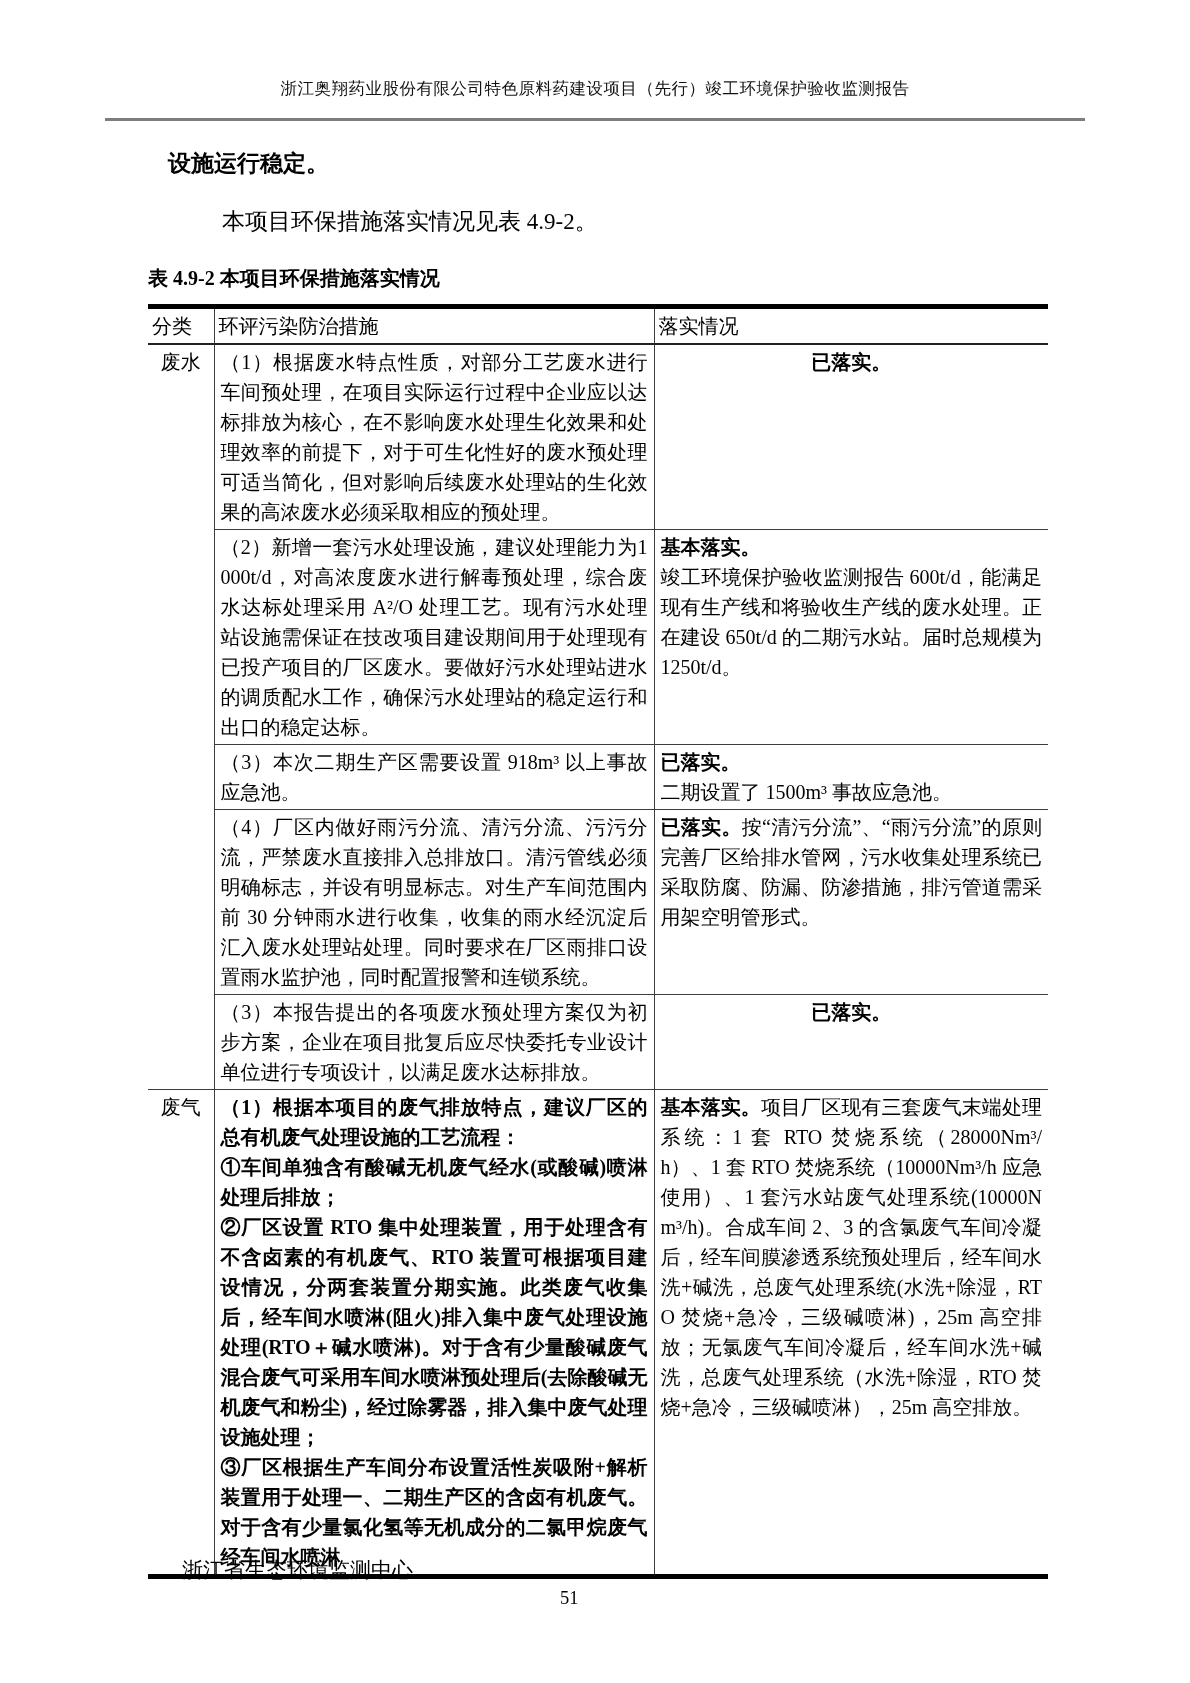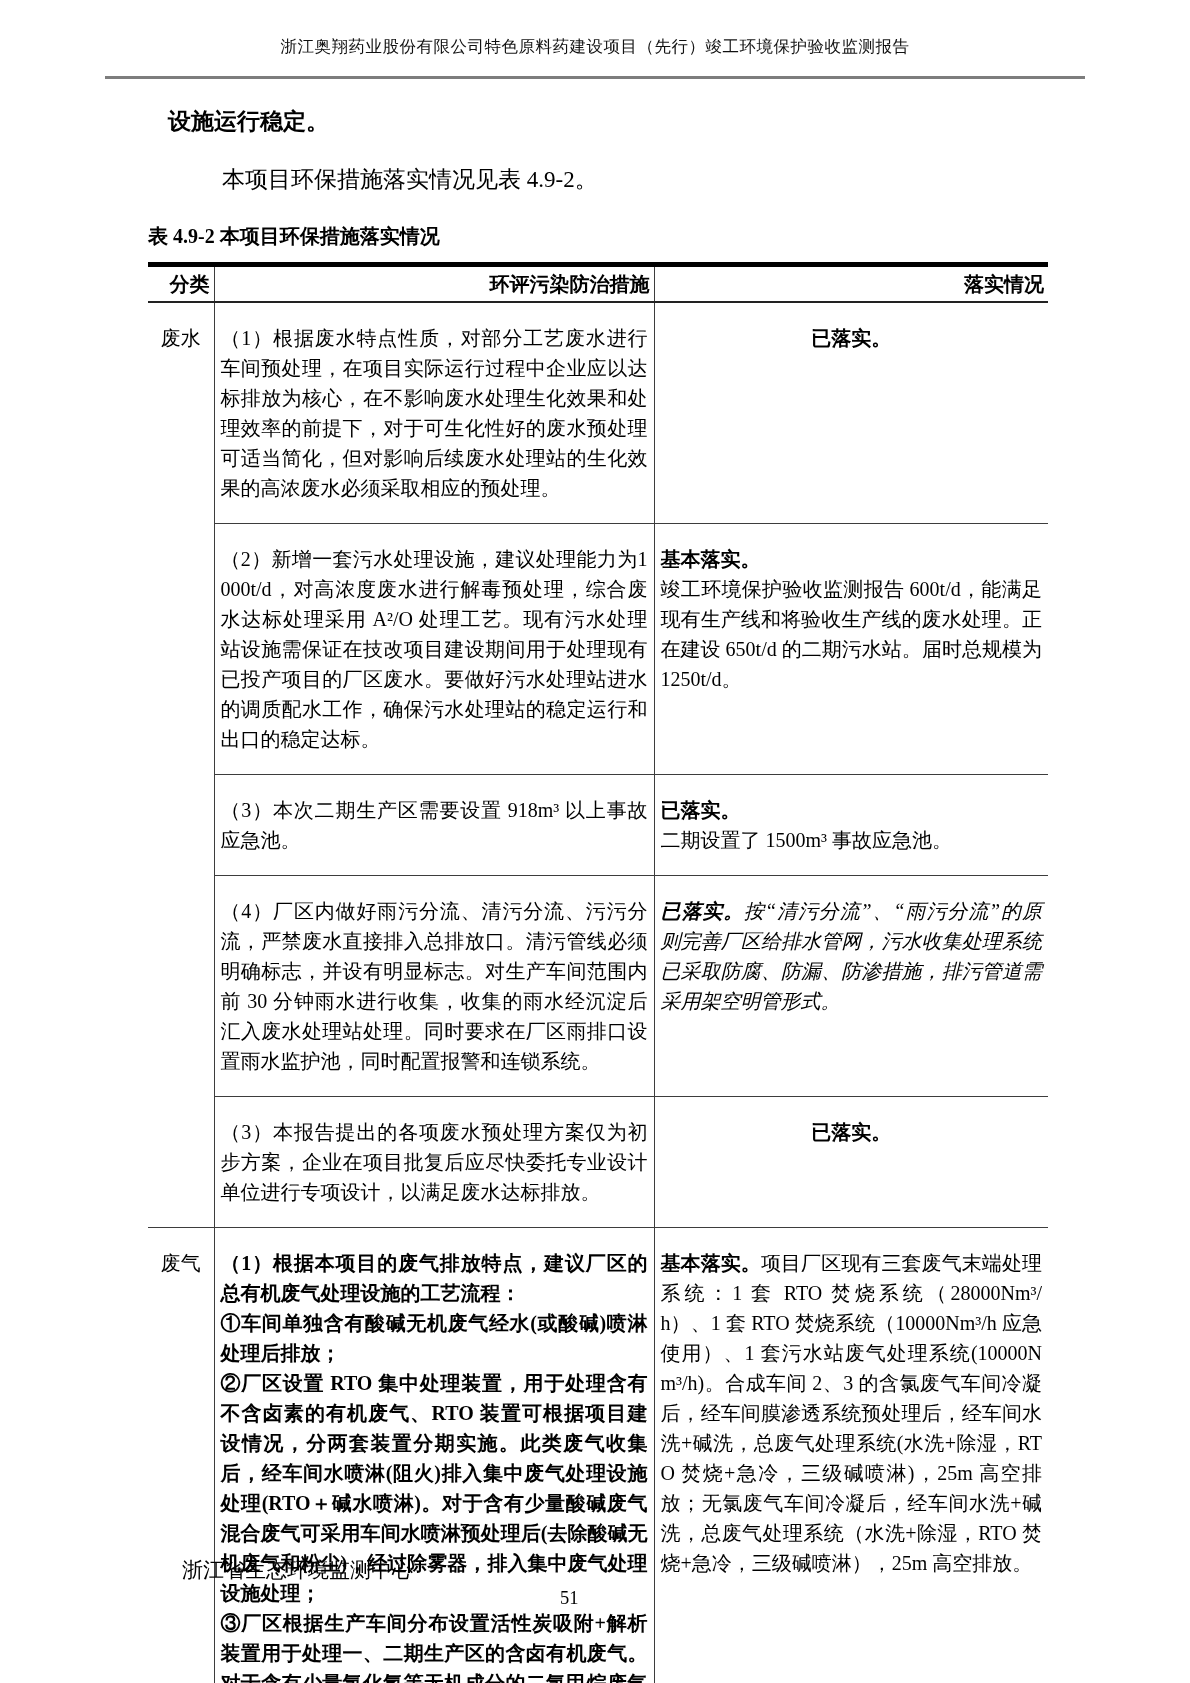--- a/index.html
+++ b/index.html
@@ -6,21 +6,21 @@
   .page {
     position: relative;
     width: 1190px;
     height: 1683px;
     background: #ffffff;
     font-family: "Liberation Serif", "DejaVu Serif", serif;
     color: #000000;
     overflow: hidden;
   }
   
-  .page-header { padding-top: 36px; text-align: center; }
+  .page-header { padding-top: 78px; text-align: center; }
   .header-title {
     font-size: 16.5px;
     letter-spacing: 0.5px;
     color: #111;
   }
   .header-rule {
     width: 980px;
     height: 3px;
     background: #7d7d7d;
     margin: 18px auto 0 auto;
@@ -48,50 +48,50 @@
     margin-top: 12px;
     width: 900px;
     border-collapse: collapse;
     table-layout: fixed;
     border-top: 5px solid #000;
     border-bottom: 5px solid #000;
     font-size: 20px;
   }
   table.ep-table th, table.ep-table td {
     border: 1.5px solid #3d3d3d;
-    padding: 20px 6px;
+    padding: 2px 6px;
     line-height: 30px;
     vertical-align: top;
     word-break: break-all;
   }
   table.ep-table th:first-child, table.ep-table td:first-child { border-left: none; }
   table.ep-table th:last-child,  table.ep-table td:last-child  { border-right: none; }
   table.ep-table thead th {
     border-bottom: 2px solid #222;
-    font-weight: bold;
-    text-align: right;
+    font-weight: normal;
+    text-align: left;
     height: 34px;
     vertical-align: middle;
     padding: 0 4px;
   }
   td.cat-cell {
     text-align: center;
     vertical-align: middle;
     font-size: 20px;
     padding: 0;
   }
   td.measure-cell { text-align: justify; }
   td.measure-cell p { margin: 0; text-align: justify; font-weight: bold; }
   td.status-cell  { text-align: justify; }
   td.status-center {
     text-align: center;
     vertical-align: middle;
     font-weight: bold;
   }
-  td.valign-mid { vertical-align: middle; font-style: italic; }
+  td.valign-mid { vertical-align: middle; }
   .lead { font-weight: bold; }
   .lead-block { display: block; font-weight: bold; }
   
   .footer-org {
     position: absolute;
     left: 182px;
     top: 1556px;
     font-size: 21px;
   }
   .footer-page {

